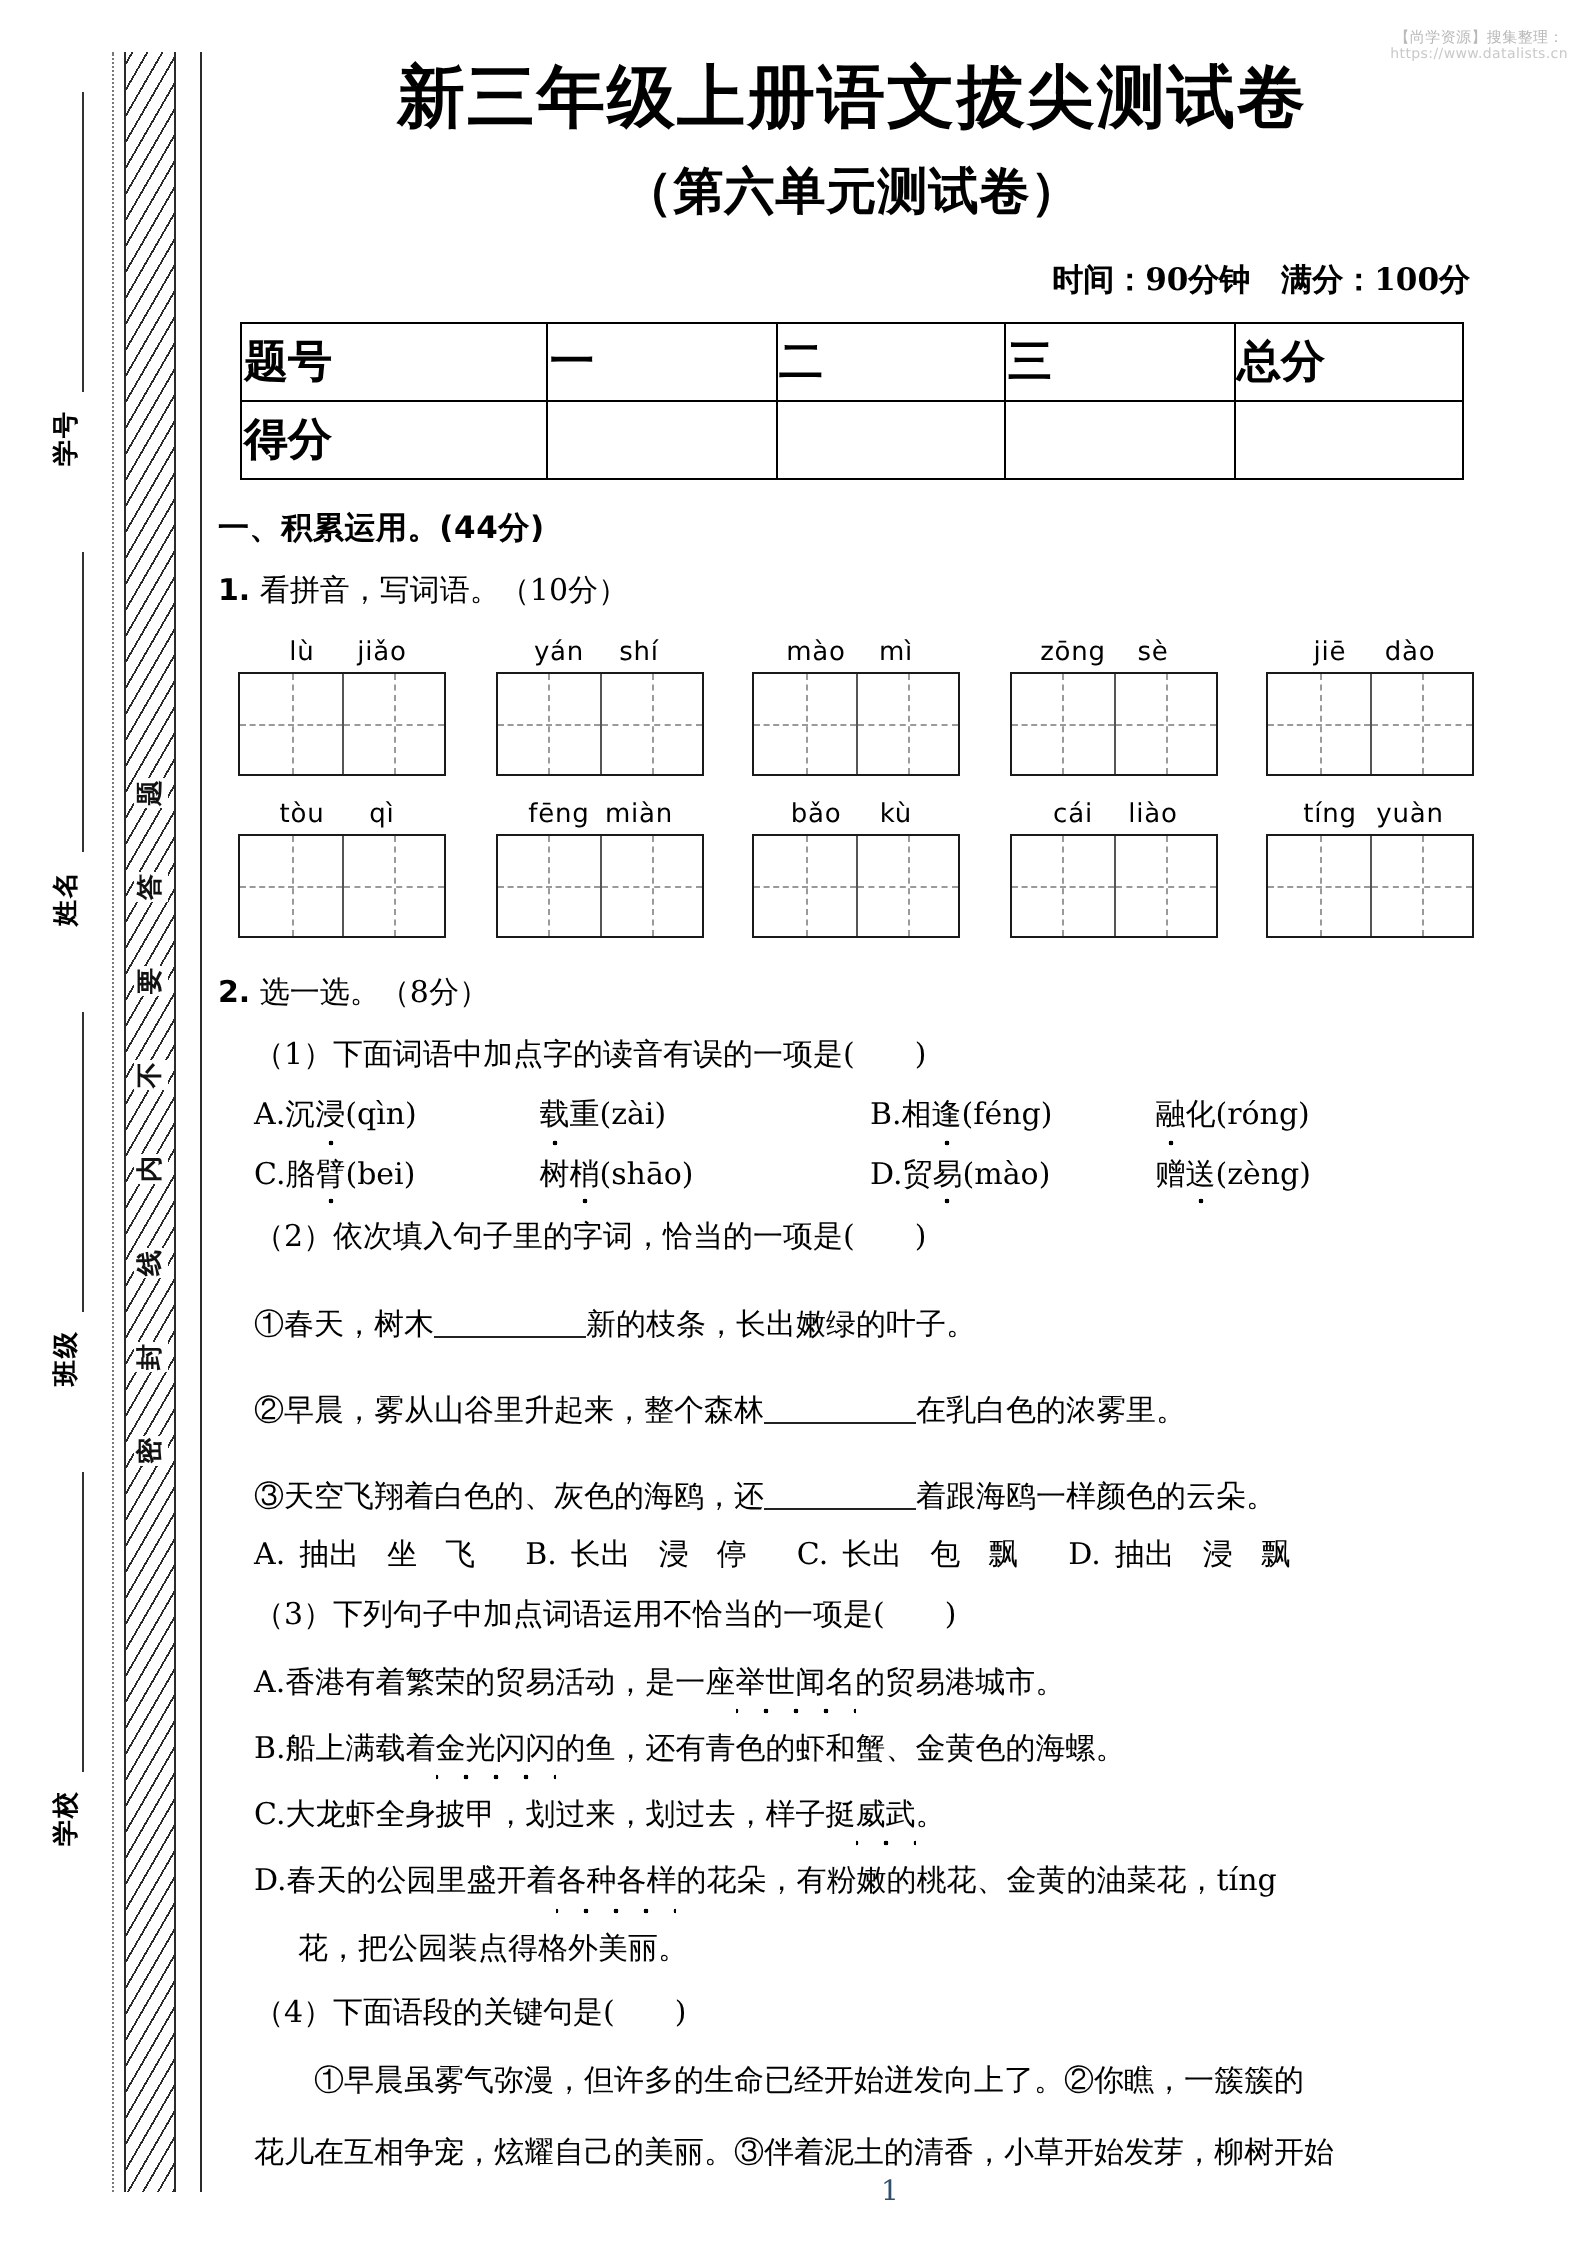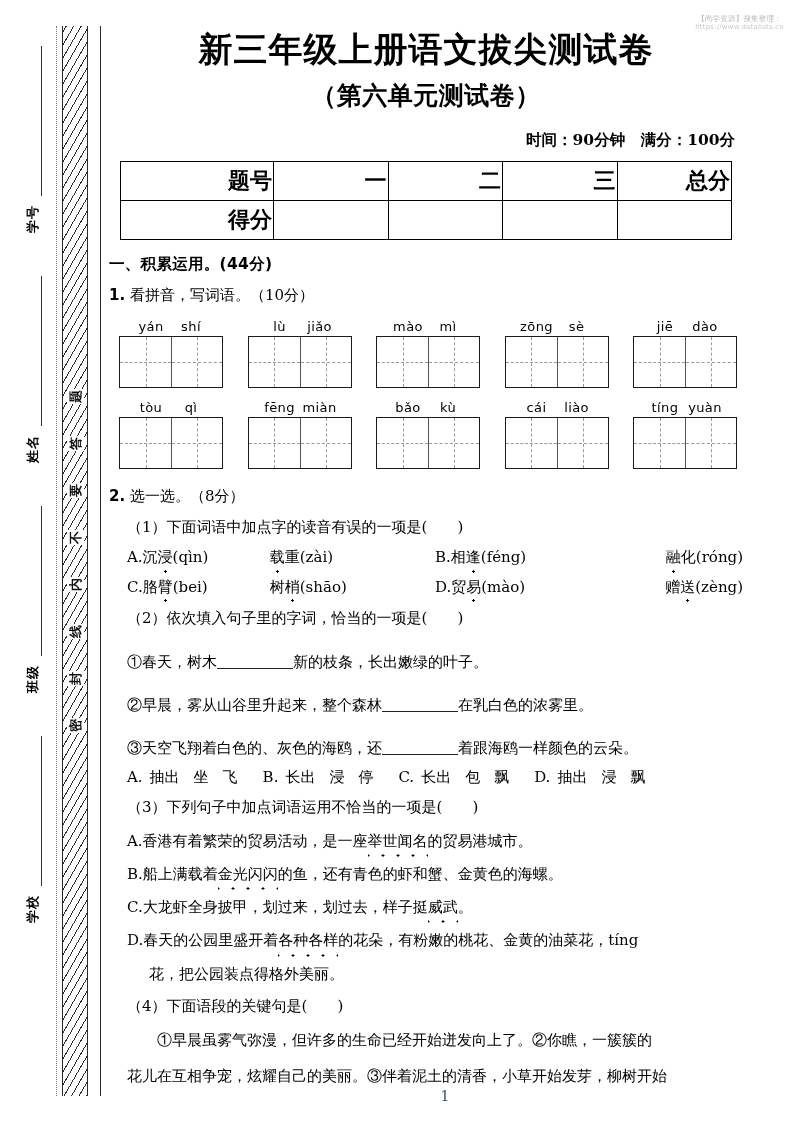--- a/index.html
+++ b/index.html
@@ -171,21 +171,21 @@
   
   table.score-table {
     margin: 10px auto 0 auto;
     border-collapse: collapse;
     width: 612px;
     table-layout: fixed;
   }
   table.score-table td {
     border: 1.6px solid #000;
     height: 36px;
-    text-align: right;
+    text-align: left;
     vertical-align: middle;
     font-size: 22px;
     font-weight: 700;
   }
   table.score-table td.head-cell { width: 150px; }
 
   
   .sec-heading {
     margin: 14px 0 0 0;
     font-size: 15.5px;
@@ -258,21 +258,21 @@
     margin: 7px 0 0 0;
     font-size: 15px;
     line-height: 1.5;
     padding-left: 18px;
     display: flex;
   }
   .opt-col { display: flex; }
   .opt-a { width: 152px; }
   .opt-b { width: 176px; }
   .opt-c { width: 152px; }
-  .opt-d { width: 176px; justify-content: flex-end; }
+  .opt-d { width: 176px; }
   .opt-lead { white-space: nowrap; }
 
   .sent-line {
     margin: 20px 0 0 0;
     font-size: 15px;
     line-height: 1.55;
     padding-left: 18px;
   }
   .blank-ul {
     display: inline-block;
@@ -409,30 +409,30 @@
   <div class="sec-heading">一、积累运用。(44分)</div>
 
   <div class="q-line">
     <span class="q-num">1.</span>
     <span>看拼音，写词语。（10分）</span>
   </div>
 
   <div class="pinyin-row">
     <div class="pinyin-item">
       <div class="pinyin-text">
+        <span>lù</span><span>jiǎo</span>
+      </div>
+      <div class="grid-box">
+          <div class="grid-cell"></div>
+          <div class="grid-cell"></div>
+        </div>
+    </div>
+    <div class="pinyin-item">
+      <div class="pinyin-text">
         <span>yán</span><span>shí</span>
-      </div>
-      <div class="grid-box">
-          <div class="grid-cell"></div>
-          <div class="grid-cell"></div>
-        </div>
-    </div>
-    <div class="pinyin-item">
-      <div class="pinyin-text">
-        <span>lù</span><span>jiǎo</span>
       </div>
       <div class="grid-box">
           <div class="grid-cell"></div>
           <div class="grid-cell"></div>
         </div>
     </div>
     <div class="pinyin-item">
       <div class="pinyin-text">
         <span>mào</span><span>mì</span>
       </div>

